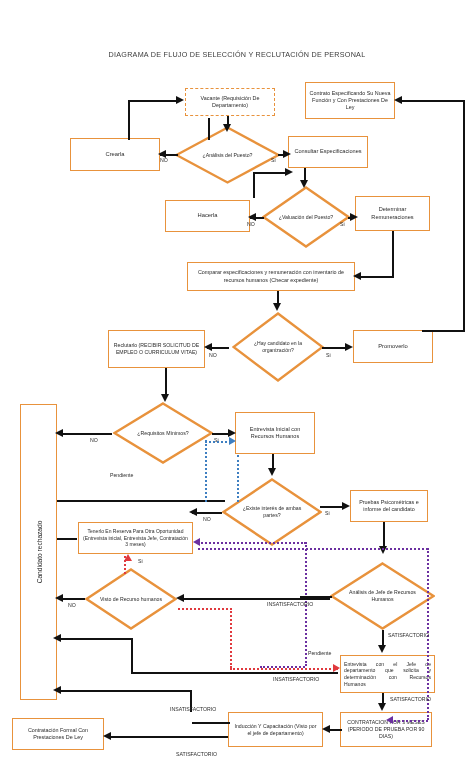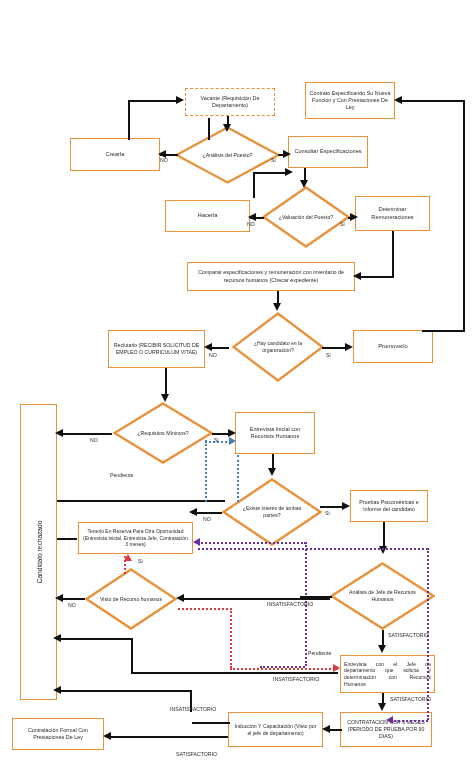--- a/index.html
+++ b/index.html
@@ -99,20 +99,21 @@
     transform: translate(-50%,-50%) rotate(-90deg);
     white-space: nowrap;
     color: #2b2b2b;
   }
 </style>
 </head>
 <body>
 
 <div id="page">
 
+  <div class="title">DIAGRAMA DE FLUJO DE SELECCIÓN Y RECLUTACIÓN DE PERSONAL</div>
 
   <div class="box dashed" style="left:185px; top:88px; width:90px; height:28px; font-size:5.4px;">
     <span class="txt">Vacante (Requisición De Departamento)</span>
   </div>
 
   <div class="box" style="left:305px; top:82px; width:90px; height:37px; font-size:5.4px;">
     <span class="txt">Contrato Especificando Su Nueva Función y Con Prestaciones De Ley</span>
   </div>
 
   <div class="box" style="left:70px; top:138px; width:90px; height:33px; font-size:5.8px;">

